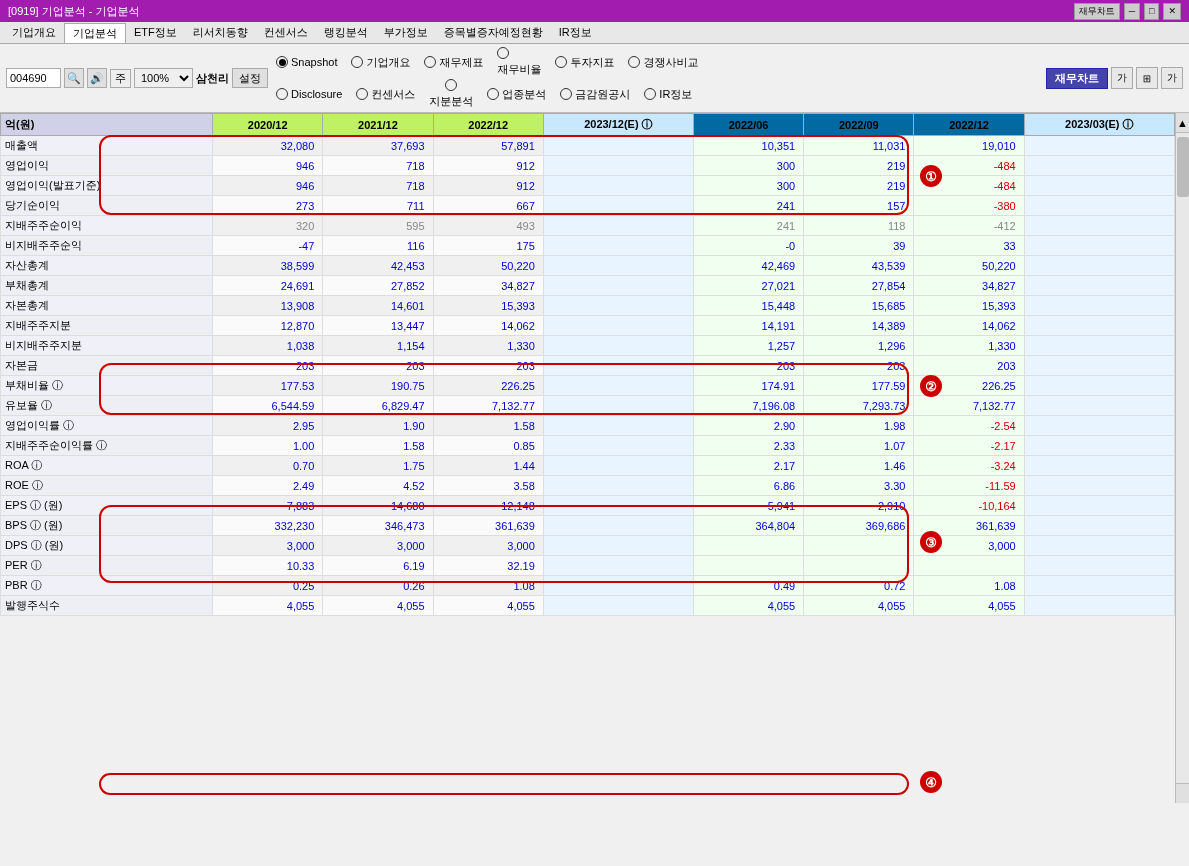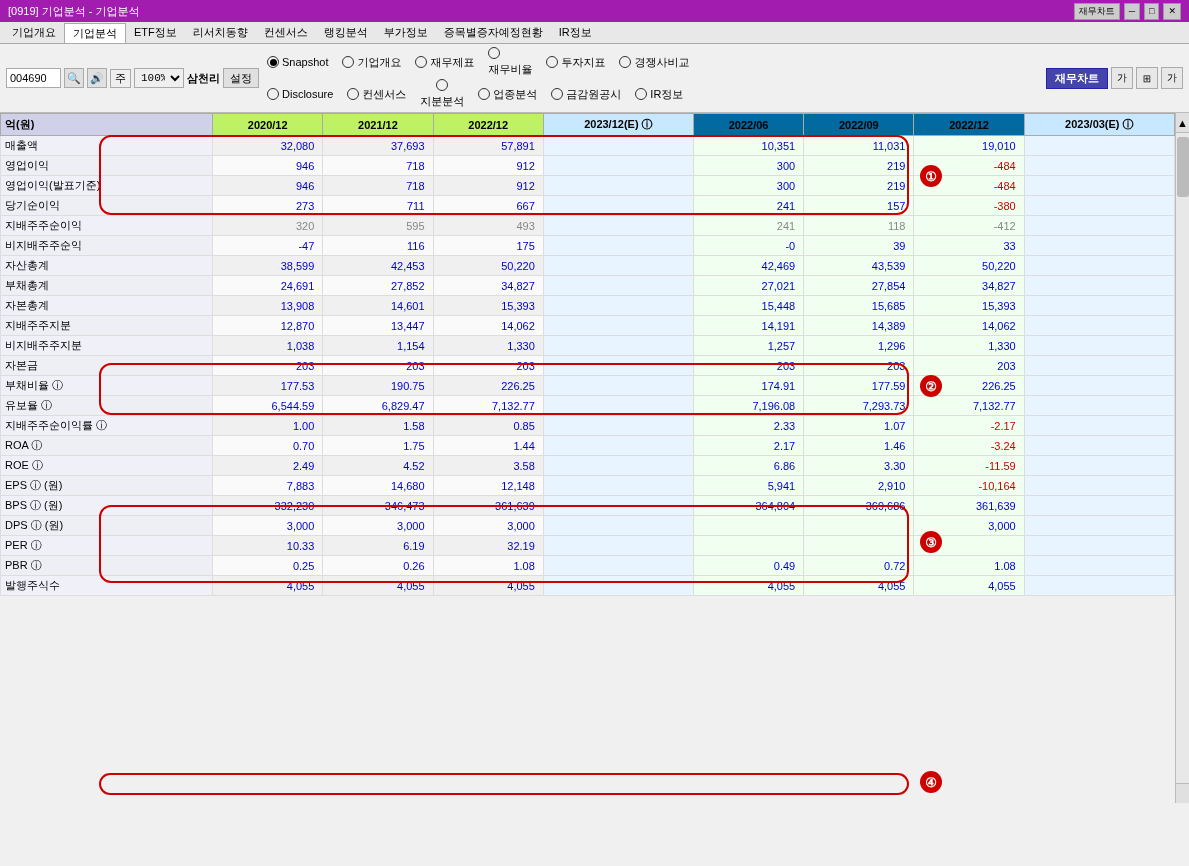--- a/index.html
+++ b/index.html
@@ -75,21 +75,21 @@
     <span class="menu-item">증목별증자예정현황</span>
     <span class="menu-item">IR정보</span>
   </div>
 
   <div style="background:#f0f0f0; border-bottom:1px solid #bbb; padding:3px 6px; display:flex; align-items:center; flex-wrap:wrap; min-height:58px;">
     <div style="display:flex; align-items:center; gap:3px;">
       <input type="text" class="toolbar-input" value="004690" style="width: 55px;">
       <button class="toolbar-btn" style="width:20px; padding:0;">🔍</button>
       <button class="toolbar-btn" style="width:20px; padding:0;">🔊</button>
       <span style="background:#eee; border:1px solid #aaa; padding:1px 4px; font-size:11px;">주</span>
-      <select class="toolbar-select" style="width:50px;font-family:Liberation Mono, monospace;">
+      <select class="toolbar-select" style="width:59px;">
         <option>100%</option>
       </select>
       <span style="font-size:11px; font-weight:bold;">삼천리</span>
       <button class="toolbar-btn">설정</button>
     </div>
 
     <div style="display:flex; flex-direction:column; gap:2px; margin-left:8px;">
       <div style="display:flex; gap:14px; align-items:center;">
         <label style="display:flex; align-items:center; gap:3px; cursor:pointer;">
           <span style="display:inline-block; width:12px; height:12px; border:1px solid #333; border-radius:50%; position:relative;">
@@ -319,20 +319,31 @@
               <td class="num blue">6,544.59</td>
               <td class="num blue">6,829.47</td>
               <td class="num blue">7,132.77</td>
               <td class="num est"></td>
               <td class="num quarter blue">7,196.08</td>
               <td class="num quarter blue">7,293.73</td>
               <td class="num quarter blue">7,132.77</td>
               <td class="num est"></td>
             </tr>
             <tr>
+              <td class="label">영업이익률 ⓘ</td>
+              <td class="num blue">2.95</td>
+              <td class="num blue">1.90</td>
+              <td class="num blue">1.58</td>
+              <td class="num est"></td>
+              <td class="num quarter blue">2.90</td>
+              <td class="num quarter blue">1.98</td>
+              <td class="num quarter red">-2.54</td>
+              <td class="num est"></td>
+            </tr>
+            <tr>
               <td class="label">지배주주순이익률 ⓘ</td>
               <td class="num blue">1.00</td>
               <td class="num blue">1.58</td>
               <td class="num blue">0.85</td>
               <td class="num est"></td>
               <td class="num quarter blue">2.33</td>
               <td class="num quarter blue">1.07</td>
               <td class="num quarter red">-2.17</td>
               <td class="num est"></td>
             </tr>

